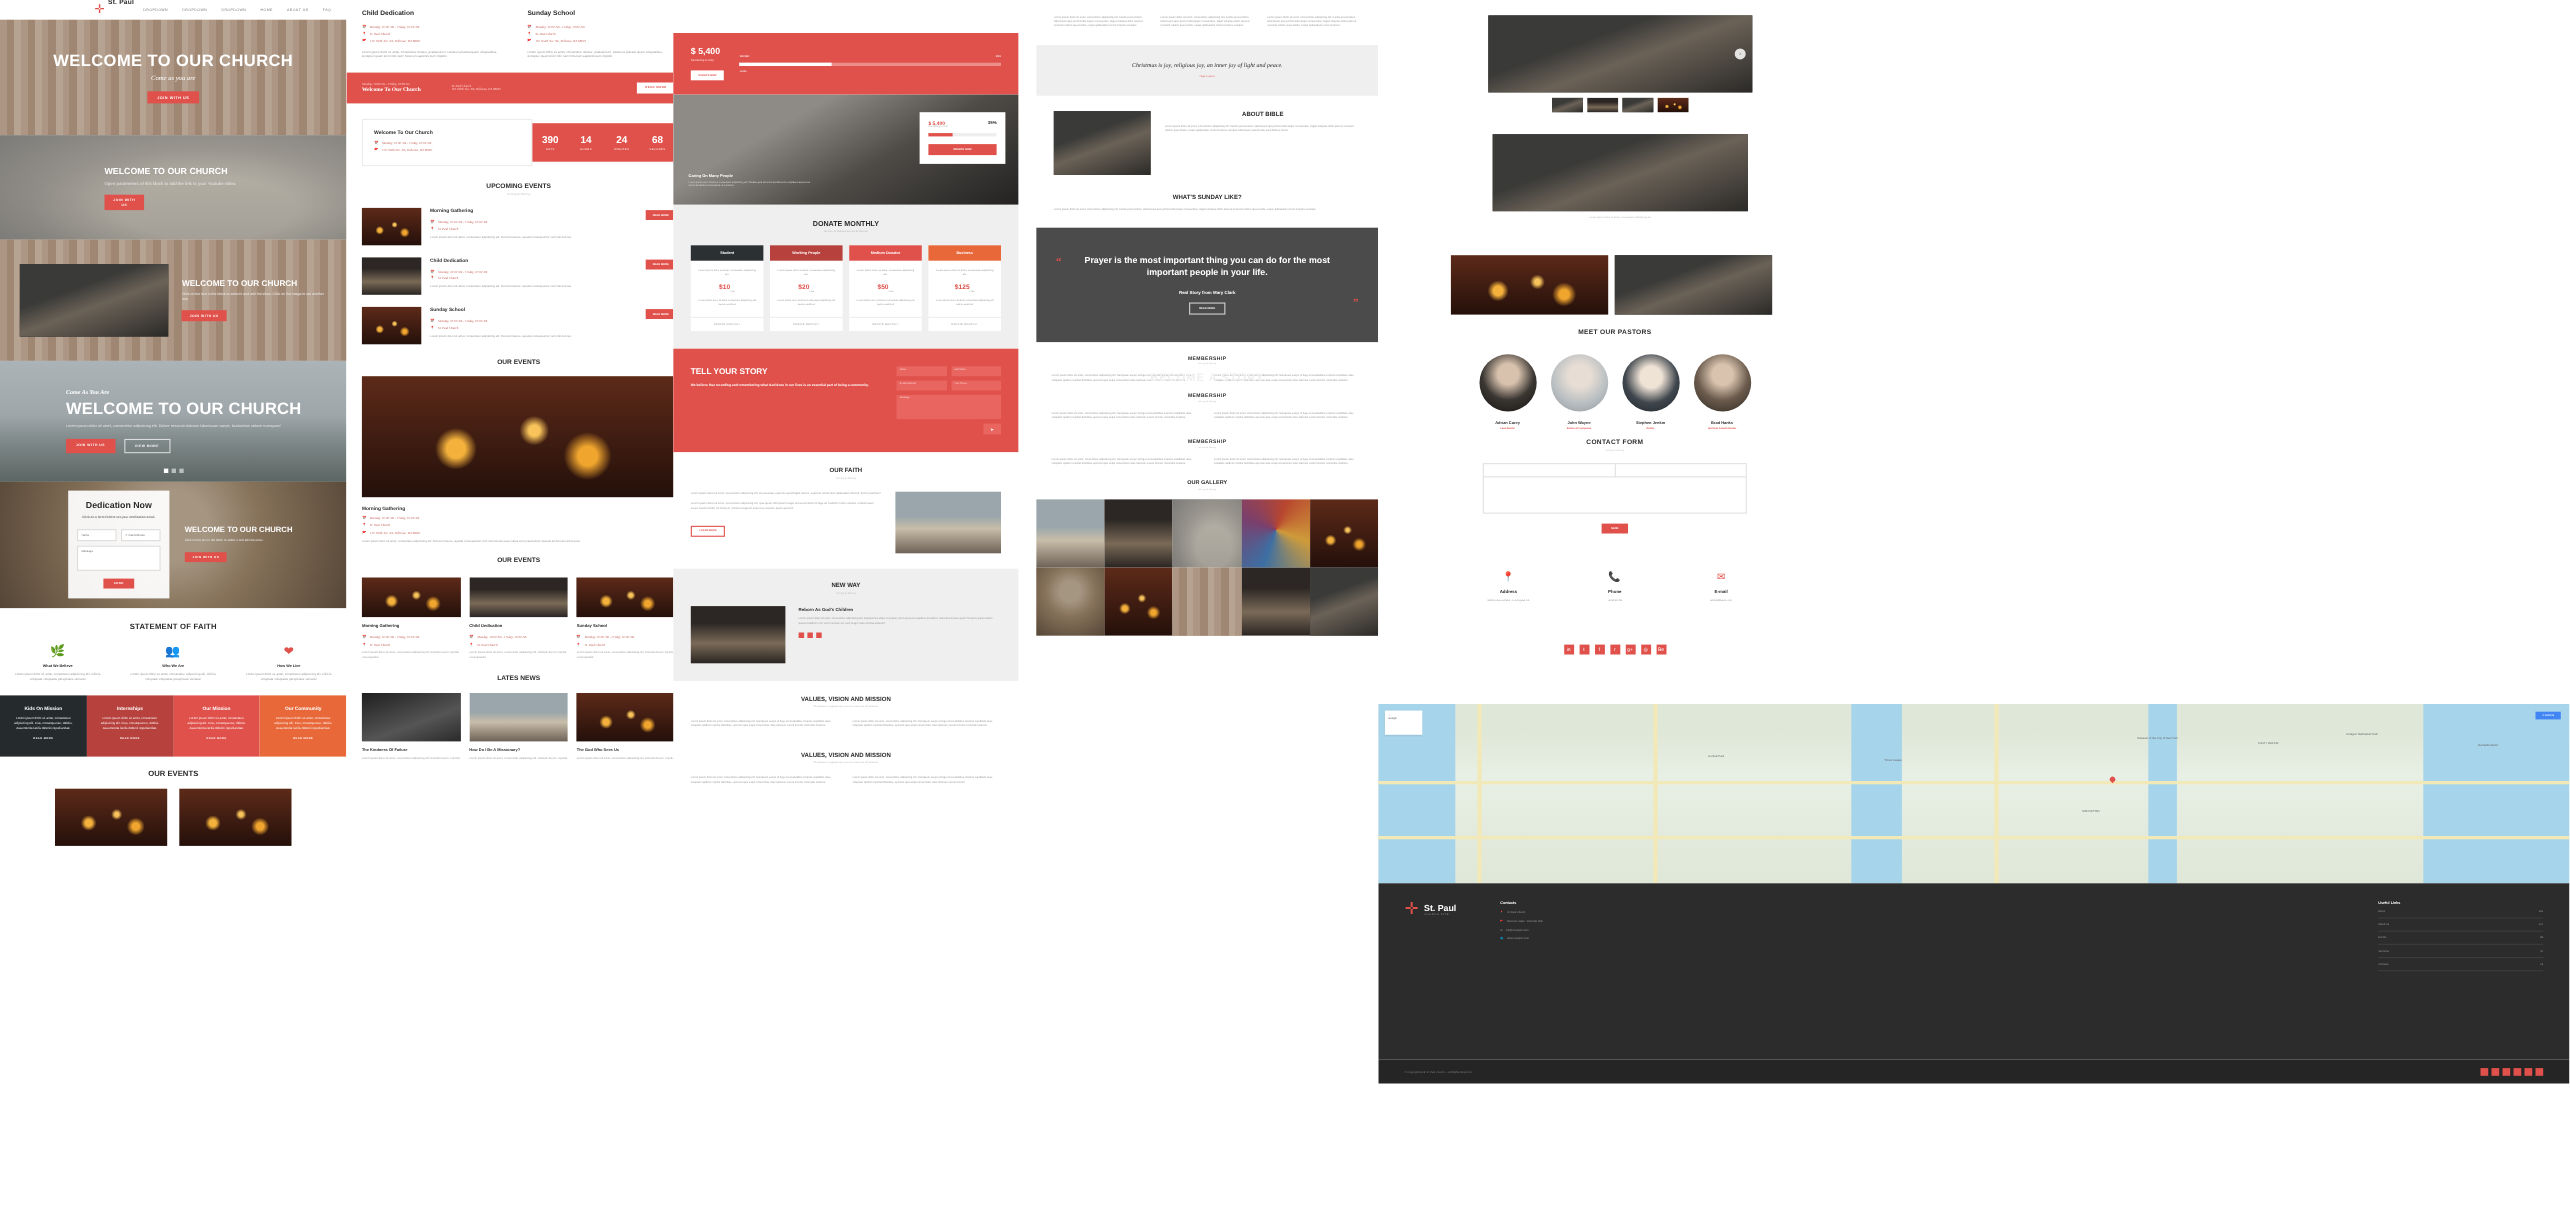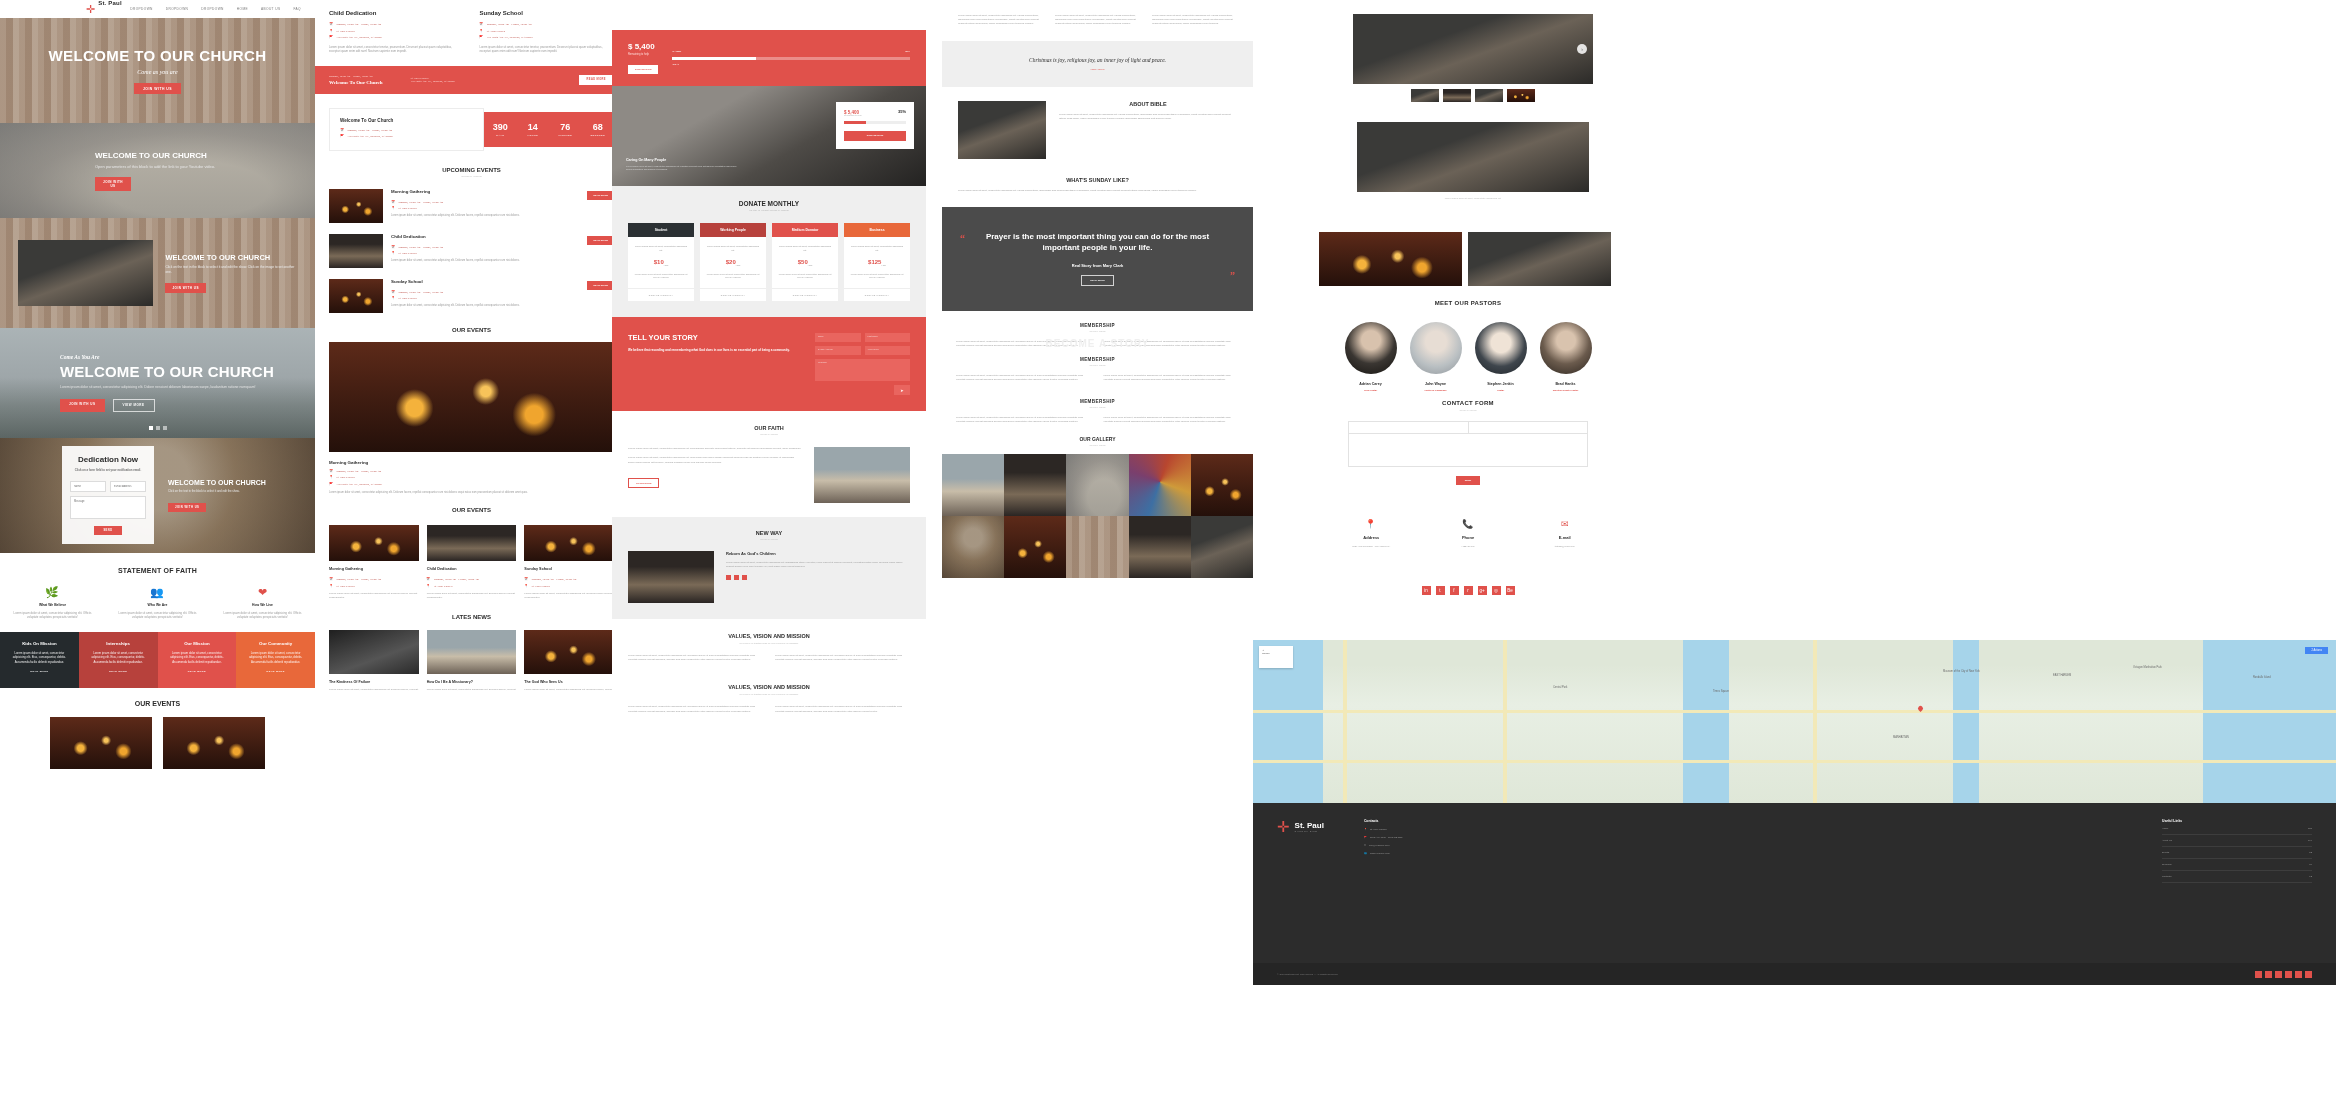--- a/index.html
+++ b/index.html
@@ -569,21 +569,21 @@
     <div class="rgt">
       <div class="n">
             <b>390</b>
             <span>DAYS</span>
           </div>
       <div class="n">
             <b>14</b>
             <span>HOURS</span>
           </div>
       <div class="n">
-            <b>76</b>
+            <b>24</b>
             <span>MINUTES</span>
           </div>
       <div class="n">
             <b>68</b>
             <span>SECONDS</span>
           </div>
     </div>
   </div>
 
   <div class="upc">

